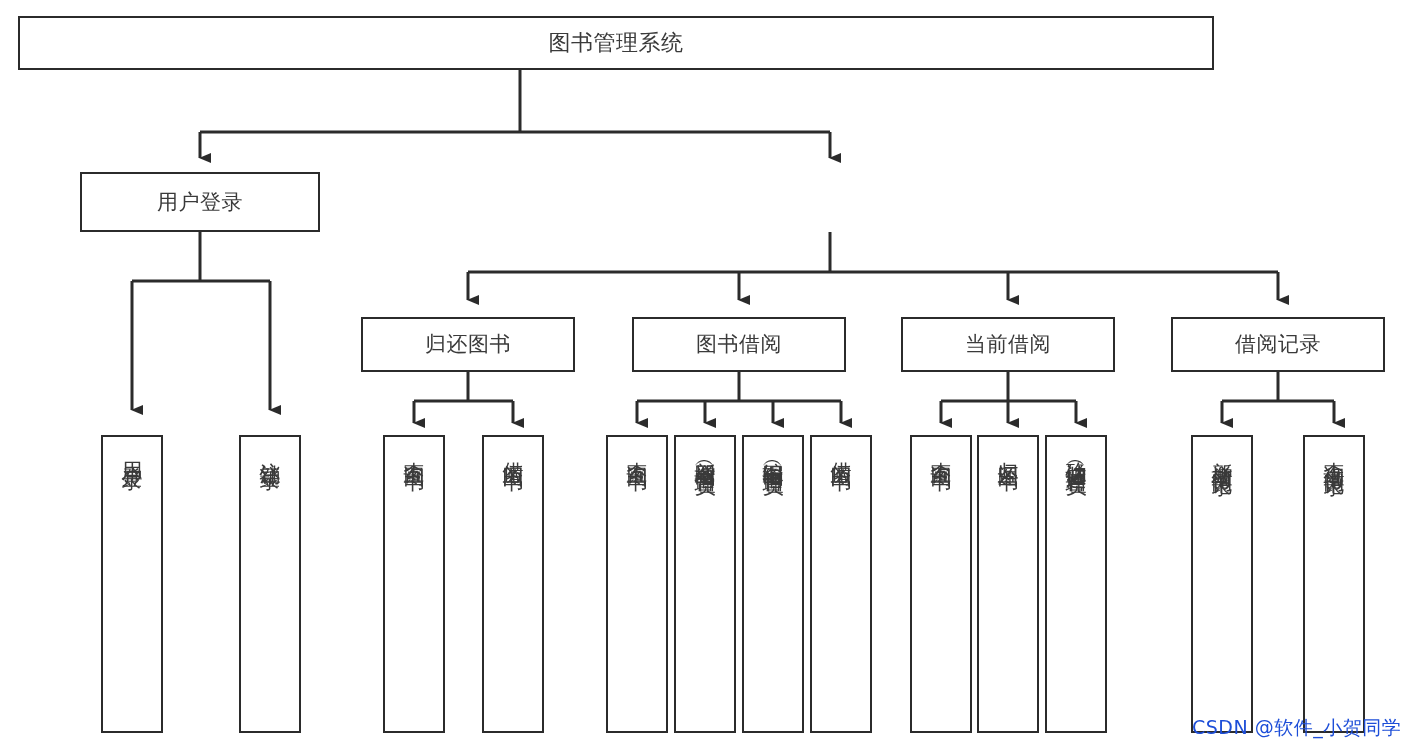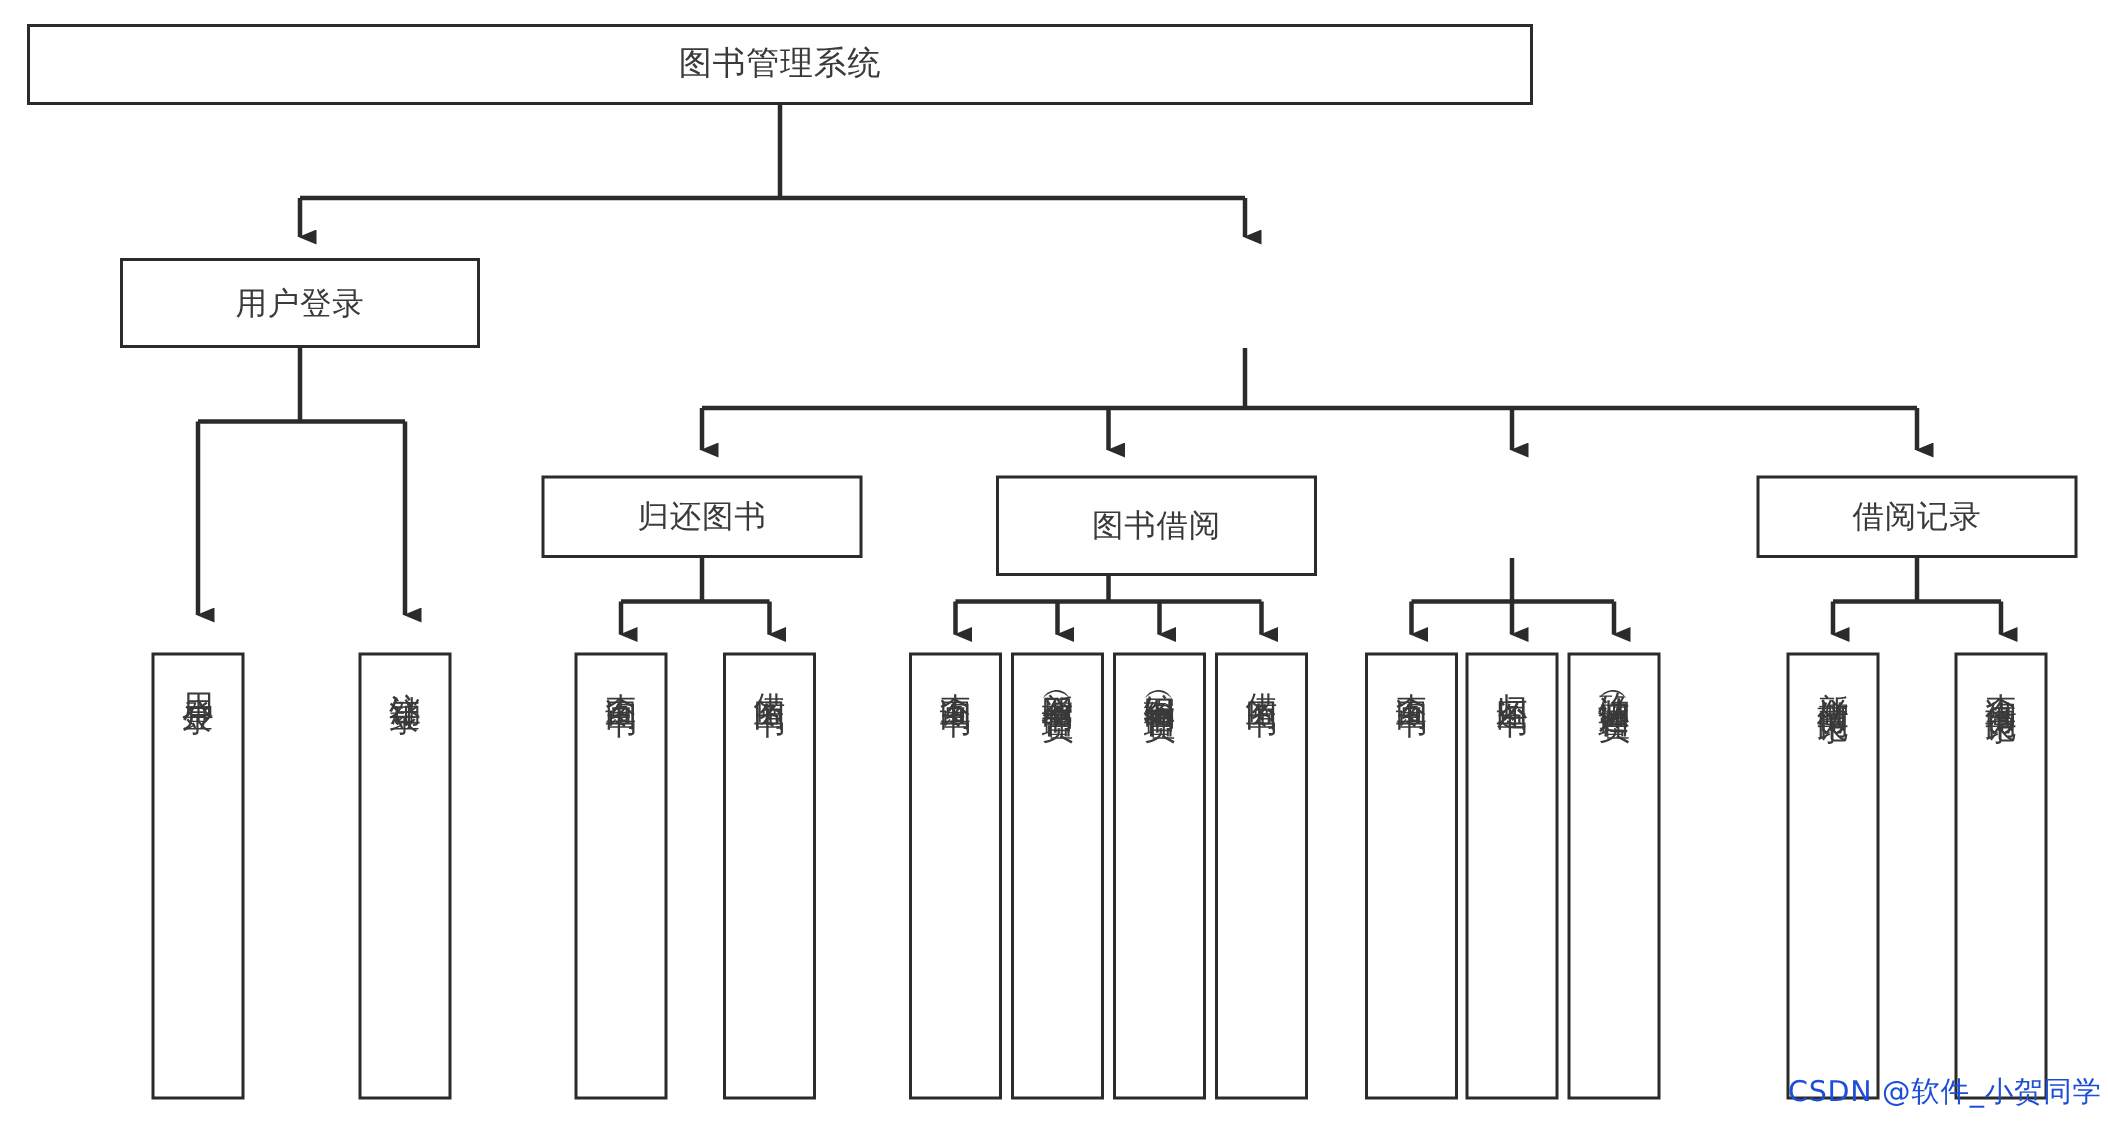--- a/index.html
+++ b/index.html
@@ -123,37 +123,40 @@
       <path d="M 1008,401 L 1008,423" marker-end="url(#arrowhead)"></path>
       <path d="M 1076,401 L 1076,423" marker-end="url(#arrowhead)"></path>
 
       <path d="M 1278,372 L 1278,401"></path>
       <path d="M 1222,401 L 1334,401"></path>
       <path d="M 1222,401 L 1222,423" marker-end="url(#arrowhead)"></path>
       <path d="M 1334,401 L 1334,423" marker-end="url(#arrowhead)"></path>
     </g>
   </svg>
 
-  <div class="node horiz root" style="left:18px; top:16px; width:1004px; height:54px;">
+  <div class="node horiz root" style="left:18px; top:16px; width:1196px; height:54px;">
     <span class="node-label">图书管理系统</span>
   </div>
 
   <div class="node horiz" style="left:80px; top:172px; width:240px; height:60px;">
     <span class="node-label">用户登录</span>
   </div>
 
 
   <div class="node horiz" style="left:361px; top:317px; width:214px; height:55px;">
     <span class="node-label">归还图书</span>
   </div>
 
-  <div class="node horiz" style="left:632px; top:317px; width:214px; height:67px;margin-left:32px;">
+  <div class="node horiz" style="left:632px; top:317px; width:214px; height:55px;">
     <span class="node-label">图书借阅</span>
   </div>
 
+  <div class="node horiz" style="left:901px; top:317px; width:214px; height:55px;">
+    <span class="node-label">当前借阅</span>
+  </div>
 
   <div class="node horiz" style="left:1171px; top:317px; width:214px; height:55px;">
     <span class="node-label">借阅记录</span>
   </div>
 
   <div class="node vert" style="left:101px; top:435px; width:62px; height:298px;">
     <span class="node-label">用户登录</span>
   </div>
   <div class="node vert" style="left:239px; top:435px; width:62px; height:298px;">
     <span class="node-label">注销登录</span>

